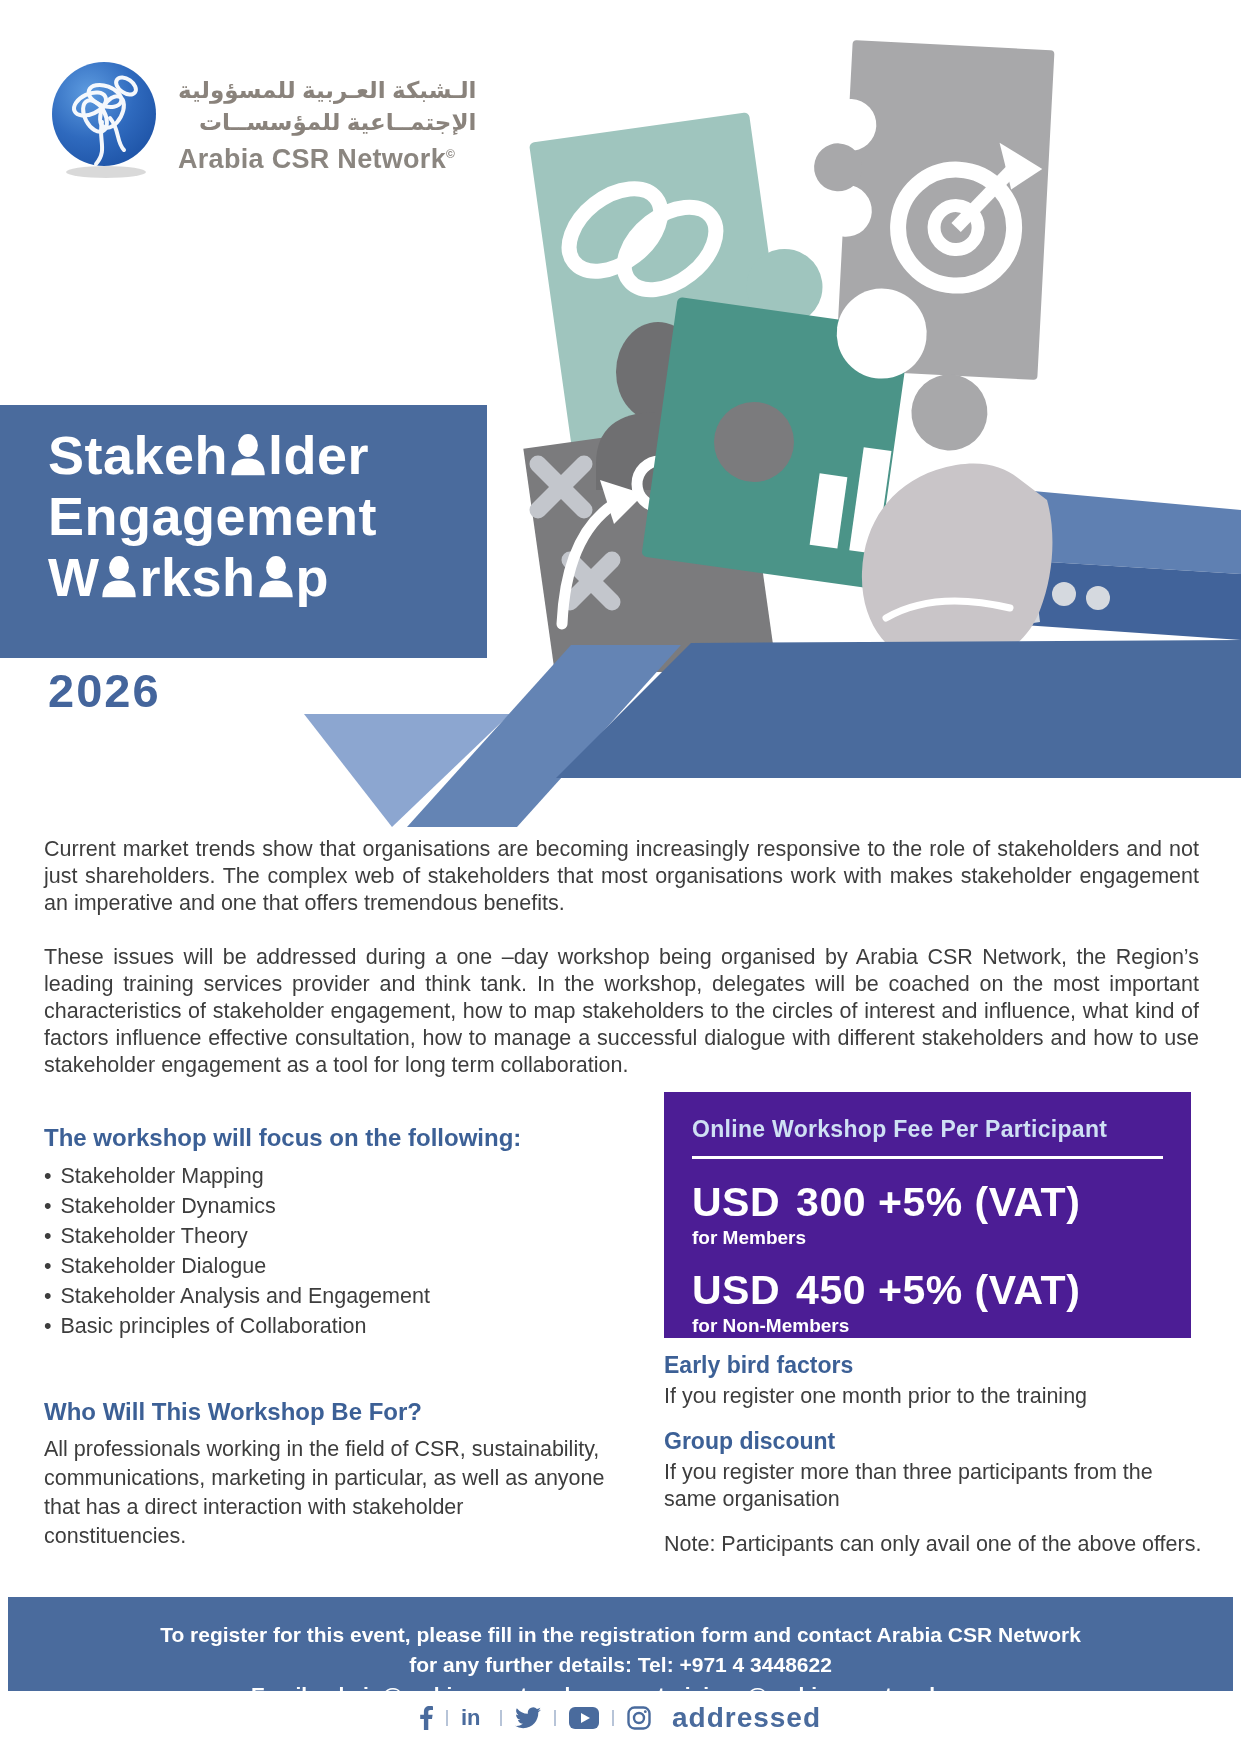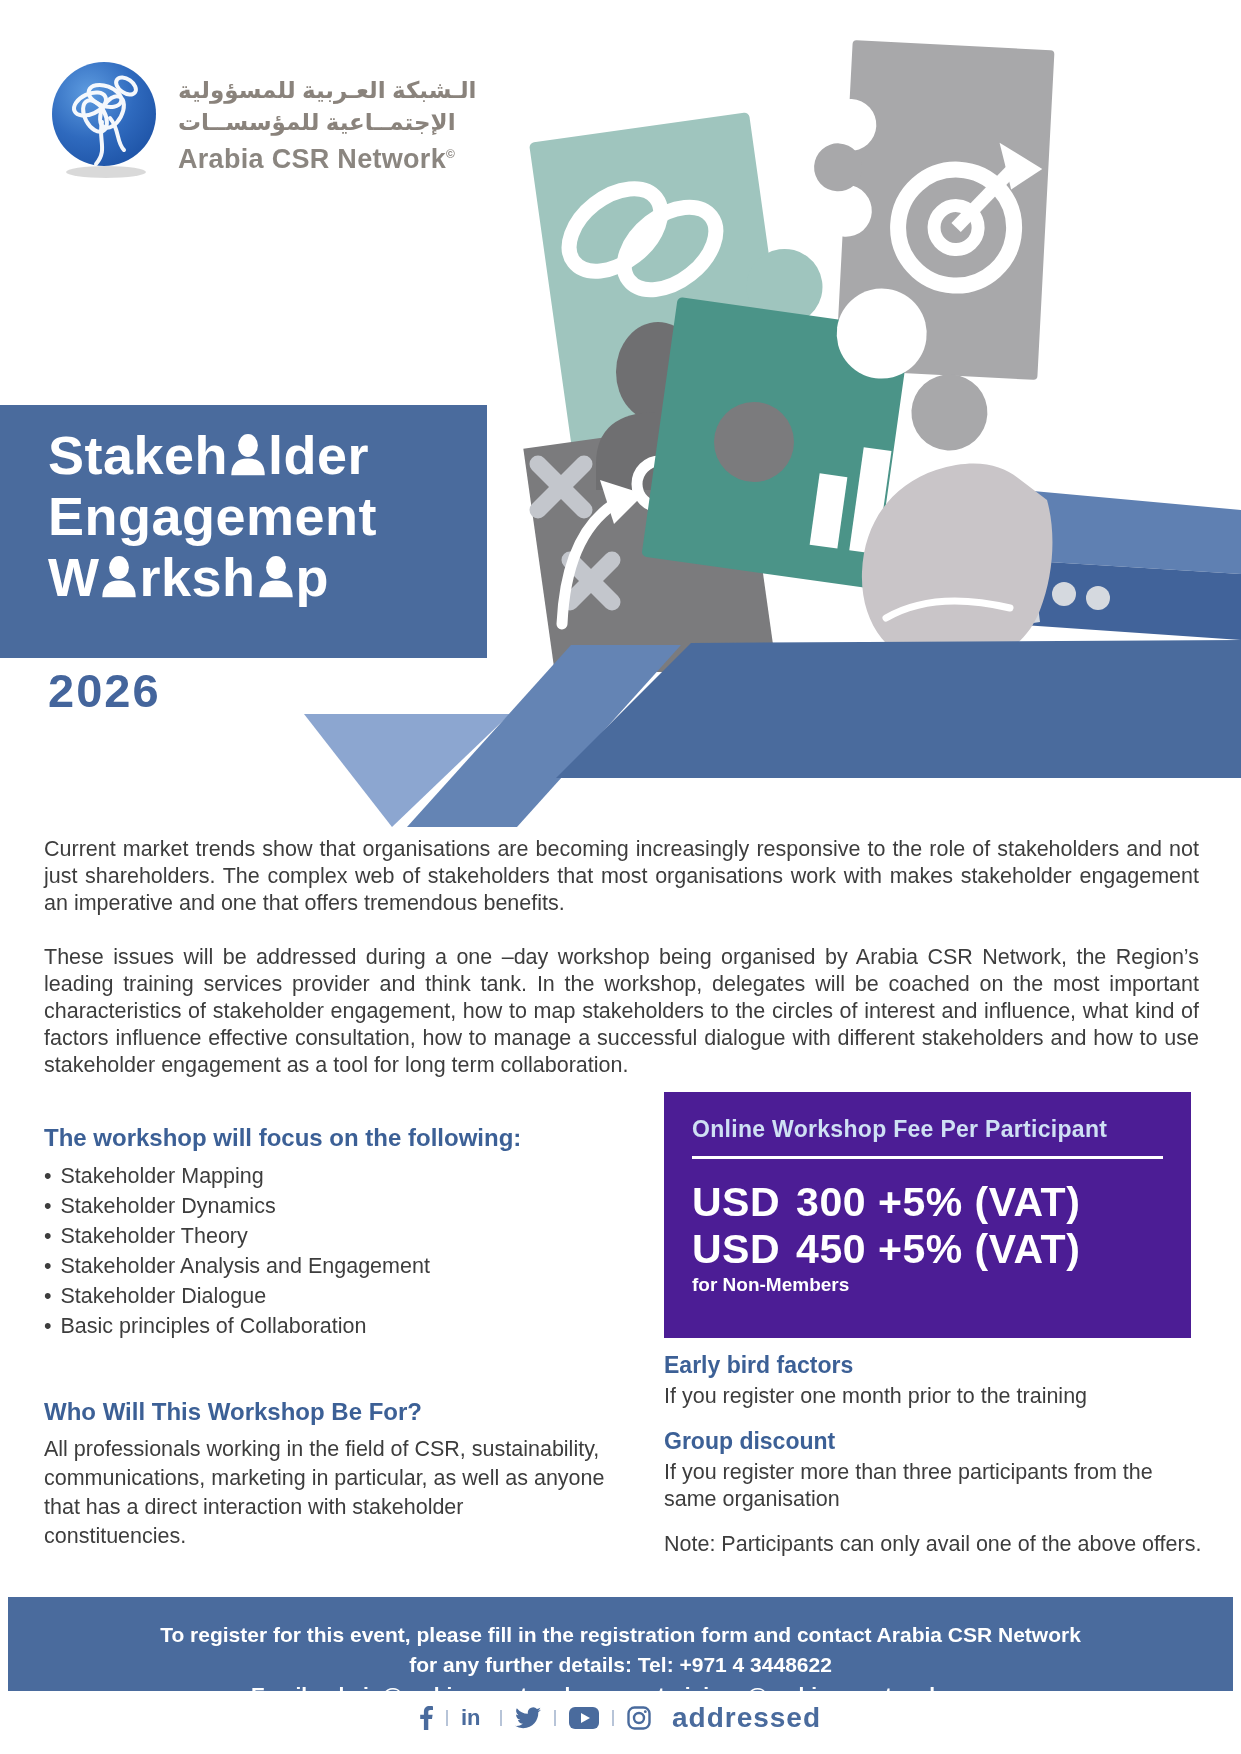--- a/index.html
+++ b/index.html
@@ -3,21 +3,21 @@
 <meta charset="utf-8">
 <style>
   html,body{margin:0;padding:0;background:#e8e8e8;}
   .page{position:relative;width:1241px;height:1754px;background:#ffffff;overflow:hidden;
         font-family:"Liberation Sans","DejaVu Sans",sans-serif;margin:0 auto;}
   .abs{position:absolute;}
 
   
   .logo{left:50px;top:58px;display:flex;gap:16px;align-items:flex-start;}
   .logo-text{padding-top:16px;}
-  .arabic{font-size:23px;line-height:32px;color:#8a837c;font-weight:bold;direction:rtl;text-align:left;}
+  .arabic{font-size:23px;line-height:32px;color:#8a837c;font-weight:bold;direction:rtl;text-align:right;}
   .latin{font-size:27px;color:#8b8680;font-weight:bold;letter-spacing:.3px;margin-top:6px;}
   .latin sup{font-size:12px;}
 
   
   .title-banner{left:0;top:405px;width:487px;height:253px;background:#4a6b9d;
                 box-sizing:border-box;padding:20px 0 0 48px;}
   .title-line{font-size:54px;line-height:61px;font-weight:bold;color:#ffffff;letter-spacing:.5px;white-space:nowrap;}
   .person{width:38px;height:46px;fill:#ffffff;vertical-align:-4px;margin:0 1px;}
   .year{left:48px;top:663px;font-size:47px;font-weight:bold;color:#44659c;letter-spacing:2px;}
 
@@ -197,37 +197,38 @@
     <p>Current market trends show that organisations are becoming increasingly responsive to the role of stakeholders and not just shareholders. The complex web of stakeholders that most organisations work with makes stakeholder engagement an imperative and one that offers tremendous benefits.</p>
     <p>These issues will be addressed during a one –day workshop being organised by Arabia CSR Network, the Region’s leading training services provider and think tank. In the workshop, delegates will be coached on the most important characteristics of stakeholder engagement, how to map stakeholders to the circles of interest and influence, what kind of factors influence effective consultation, how to manage a successful dialogue with different stakeholders and how to use stakeholder engagement as a tool for long term collaboration.</p>
   </div>
 
   <div class="abs focus">
     <h2 class="sec">The workshop will focus on the following:</h2>
     <ul>
       <li>Stakeholder Mapping</li>
       <li>Stakeholder Dynamics</li>
       <li>Stakeholder Theory</li>
+      <li>Stakeholder Dialogue</li>
       <li>Stakeholder Analysis and Engagement</li>
-      <li>Stakeholder Dialogue</li>
       <li>Basic principles of Collaboration</li>
     </ul>
   </div>
 
   <div class="abs audience">
     <h2 class="sec">Who Will This Workshop Be For?</h2>
     <p>All professionals working in the field of CSR, sustainability, communications, marketing in particular, as well as anyone that has a direct interaction with stakeholder constituencies.</p>
   </div>
 
   <div class="abs feebox">
     <div class="fee-header">Online Workshop Fee Per Participant</div>
     <hr class="fee-rule">
     <div class="fee-amount">
       <span class="cur">USD</span><span class="amt">300</span><span>+5% (VAT)</span>
     </div>
+    <div class="fee-label">for Members</div>
     <div class="fee-amount">
       <span class="cur">USD</span><span class="amt">450</span><span>+5% (VAT)</span>
     </div>
     <div class="fee-label">for Non-Members</div>
   </div>
 
   <div class="abs discounts">
     <h3 class="disc">Early bird factors</h3>
     <p>If you register one month prior to the training</p>
     <h3 class="disc">Group discount</h3>

